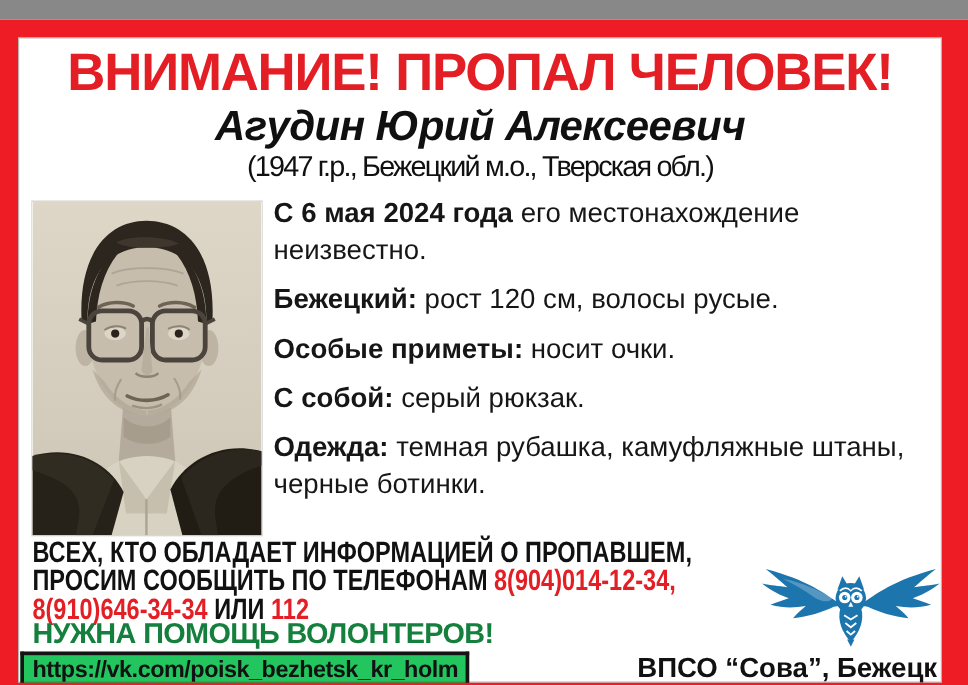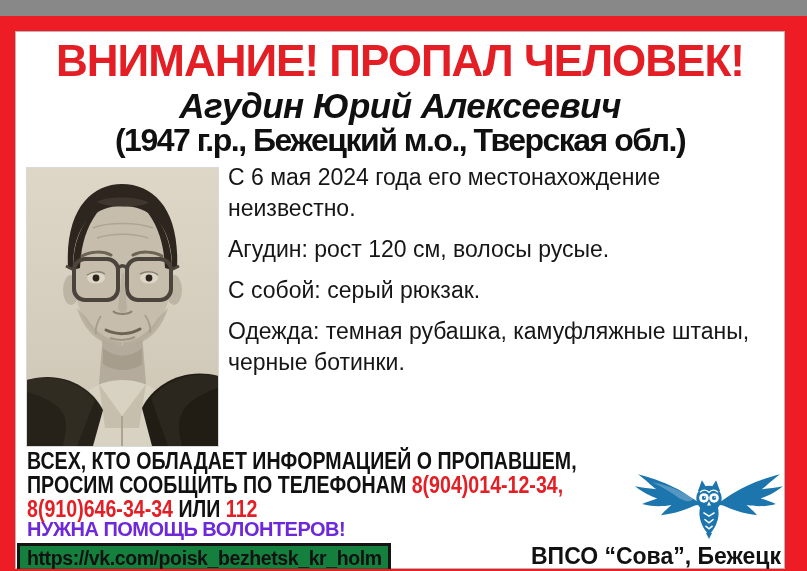--- a/index.html
+++ b/index.html
@@ -18,49 +18,49 @@
   .header { position:absolute; left:15px; right:22px; top:21px; text-align:center; z-index:2; }
   .title {
     color:#e31e24; font-weight:bold; font-size:44px; line-height:48px;
     letter-spacing:-1px; white-space:nowrap;
   }
   .name {
     color:#101010; font-weight:bold; font-size:35px; line-height:35px;
     margin-top:3px; letter-spacing:-0.5px; white-space:nowrap;font-style:italic;
   }
   .origin {
-    color:#101010; font-weight:bold; font-size:32px; line-height:34px;
+    color:#101010; font-weight:normal; font-size:24px; line-height:34px;
     letter-spacing:-1.5px; white-space:nowrap;
   }
   .photo {
     position:absolute; left:27px; top:152px; width:191px; height:278px; z-index:1;
     box-shadow: 0 0 0 1px rgba(0,0,0,.15);
   }
   .details {
     position:absolute; left:228px; top:146px; width:550px; z-index:2;
     color:#161616; font-size:23px; line-height:31px;
   }
   .details p { margin:0 0 10px 0; }
-  .details b { font-weight:normal; }
+  .details b { font-weight:bold; }
   .contact {
     position:absolute; left:27px; top:433px; width:760px; z-index:2;
     color:#111; font-weight:bold; font-size:24.5px; line-height:24px;
     transform:scaleX(0.8); transform-origin:left top; white-space:nowrap;
   }
   .red { color:#e31e24; }
   .volunteers {
     position:absolute; left:27px; top:497px; z-index:2;
-    color:#6d28d9; font-weight:bold; font-size:20px; line-height:32px;
+    color:#15803d; font-weight:bold; font-size:24px; line-height:32px;
     letter-spacing:-0.5px; white-space:nowrap;
   }
   .url-box {
     position:absolute; left:17px; top:527px; width:374px; height:27px; z-index:2;
     border:3px solid #141414; border-bottom:none;
     font-weight:bold; font-size:19.5px; line-height:22px; color:#121212;
-    padding:1px 0 0 7px; letter-spacing:-0.4px; white-space:nowrap; background:#15803d;
+    padding:1px 0 0 7px; letter-spacing:-0.4px; white-space:nowrap; background:#22c55e;
   }
   .owl { position:absolute; left:630px; top:447px; width:158px; height:76px; z-index:2; }
   .org {
     position:absolute; right:26px; top:528px; z-index:2; text-align:center;
     color:#111; font-weight:bold; font-size:23px; line-height:25px; white-space:nowrap;
   }
 </style>
 </head>
 <body>
 
@@ -124,21 +124,22 @@
 
     <path d="M79,162 C89,167 103,167 113,161" stroke="#6e6456" stroke-width="3" fill="none" stroke-linecap="round"></path>
     <path d="M83,170 C92,173 100,173 108,169" stroke="#9d9484" stroke-width="2" fill="none"></path>
 
     <path d="M74,148 C70,154 68,160 69,166 M118,147 C122,153 124,159 123,165" stroke="#a79d8c" stroke-width="1.8" fill="none"></path>
     <path d="M66,60 C80,54 110,54 126,60 M70,70 C84,65 107,65 121,70" stroke="#a89f8e" stroke-width="1.5" fill="none" opacity="0.8"></path>
   </svg>
 
   <div class="details">
     <p><b>С 6 мая 2024 года</b><span> его местонахождение неизвестно.</span></p>
-    <p><b>Агудин:</b><span> рост 120 см, волосы русые.</span></p>
+    <p><b>Бежецкий:</b><span> рост 120 см, волосы русые.</span></p>
+    <p><b>Особые приметы:</b><span> носит очки.</span></p>
     <p><b>С собой:</b><span> серый рюкзак.</span></p>
     <p><b>Одежда:</b><span> темная рубашка, камуфляжные штаны, черные ботинки.</span></p>
   </div>
 
   <div class="contact">
     <div>ВСЕХ, КТО ОБЛАДАЕТ ИНФОРМАЦИЕЙ О ПРОПАВШЕМ,</div>
     <div><span>ПРОСИМ СООБЩИТЬ ПО ТЕЛЕФОНАМ  </span><span class="red">8(904)014-12-34,</span></div>
     <div><span class="red">8(910)646-34-34</span><span> ИЛИ </span><span class="red">112</span></div>
   </div>
 

